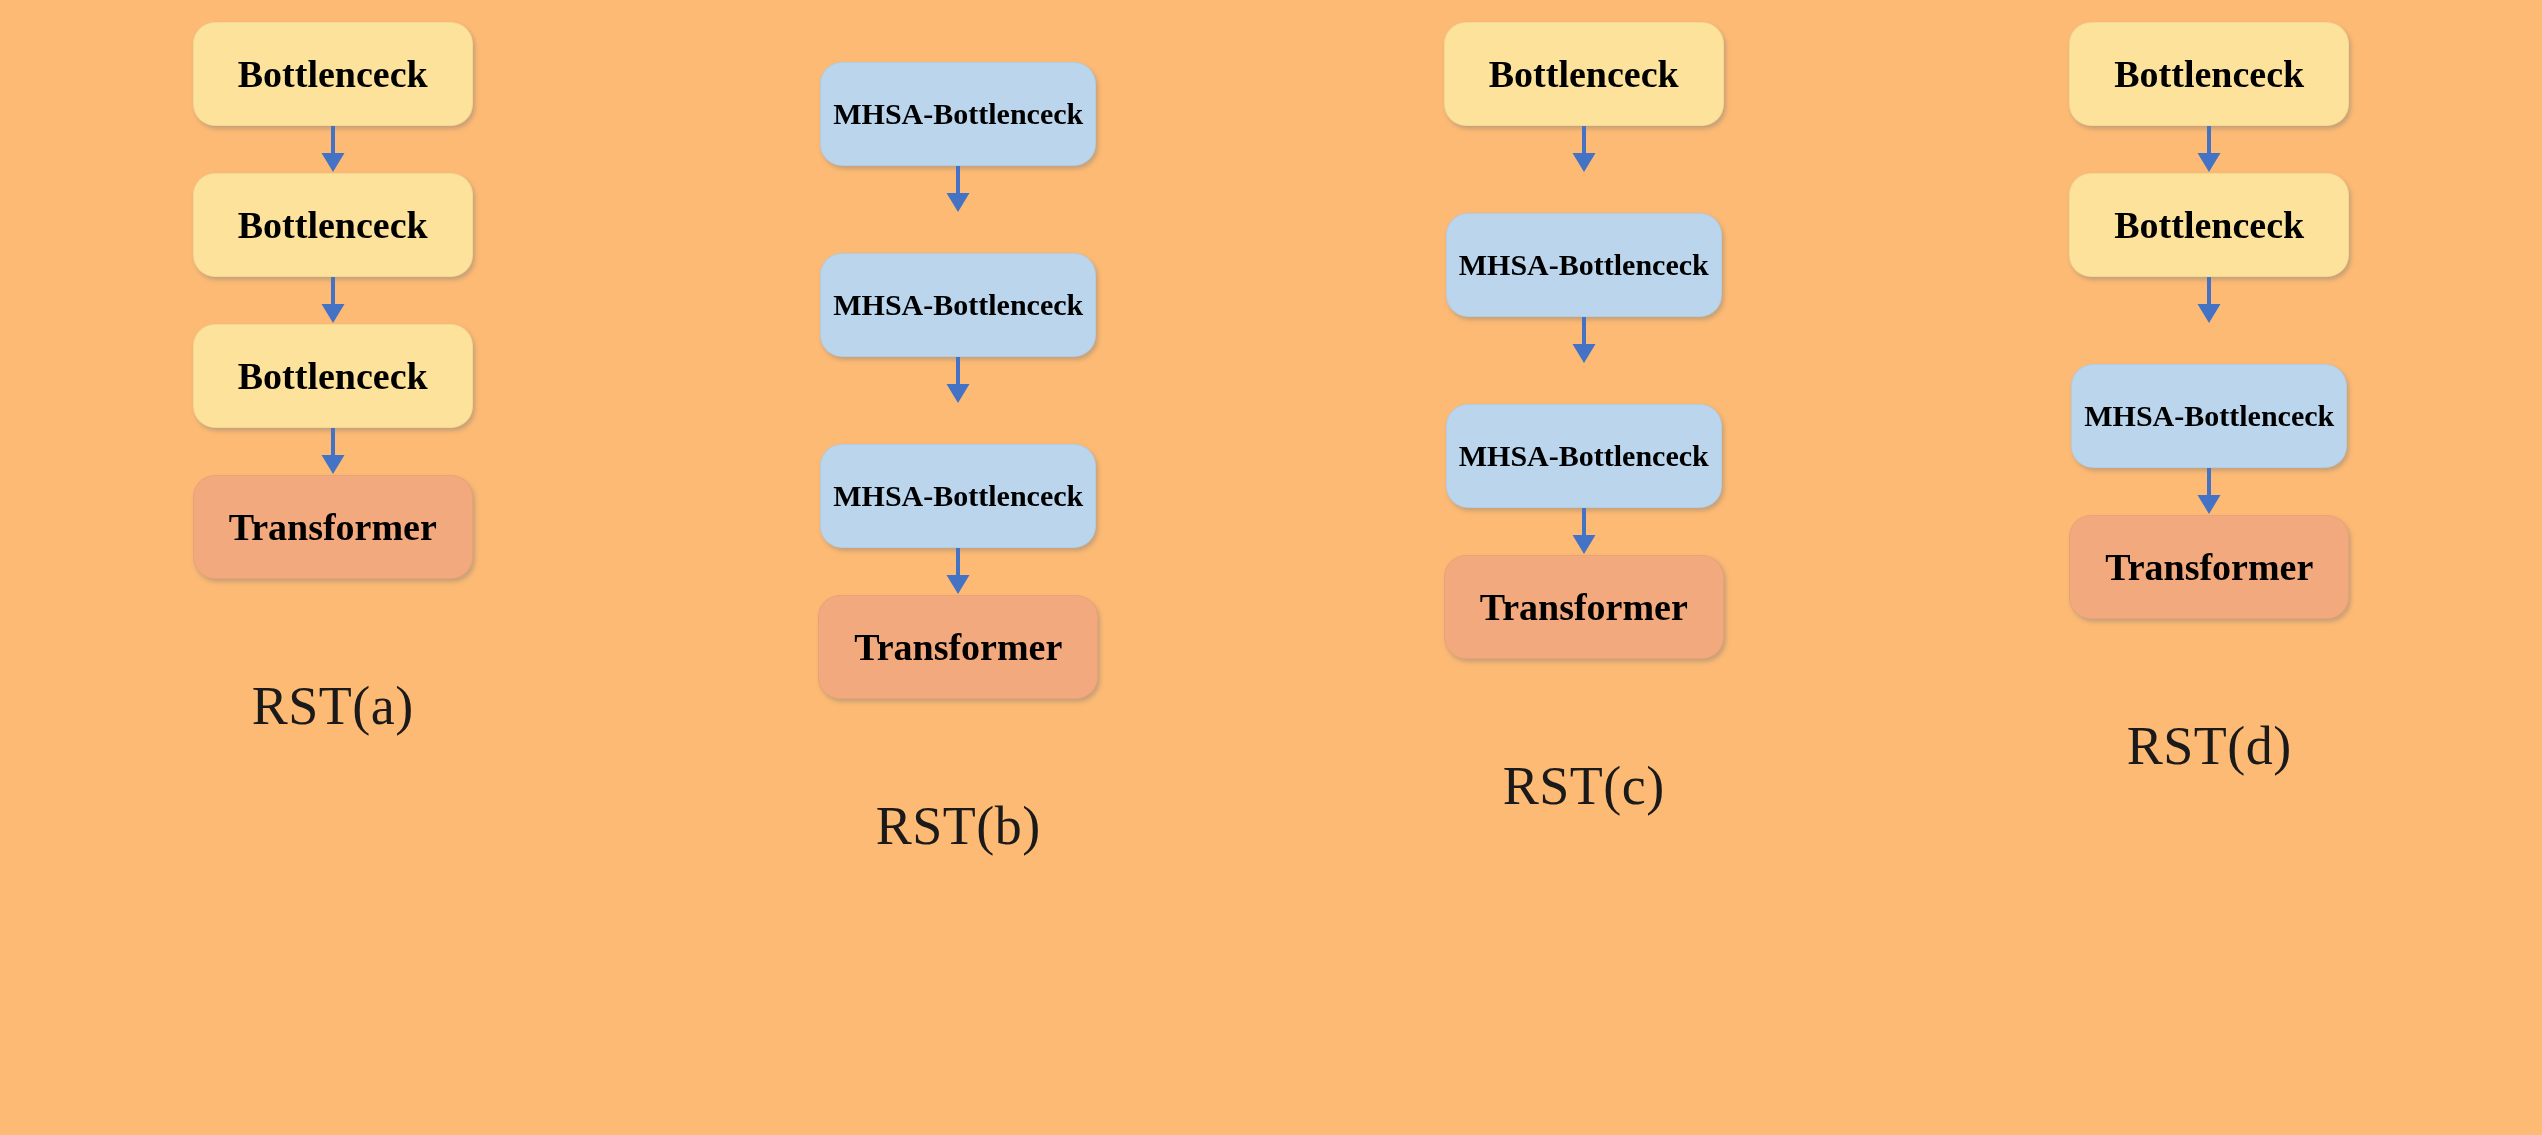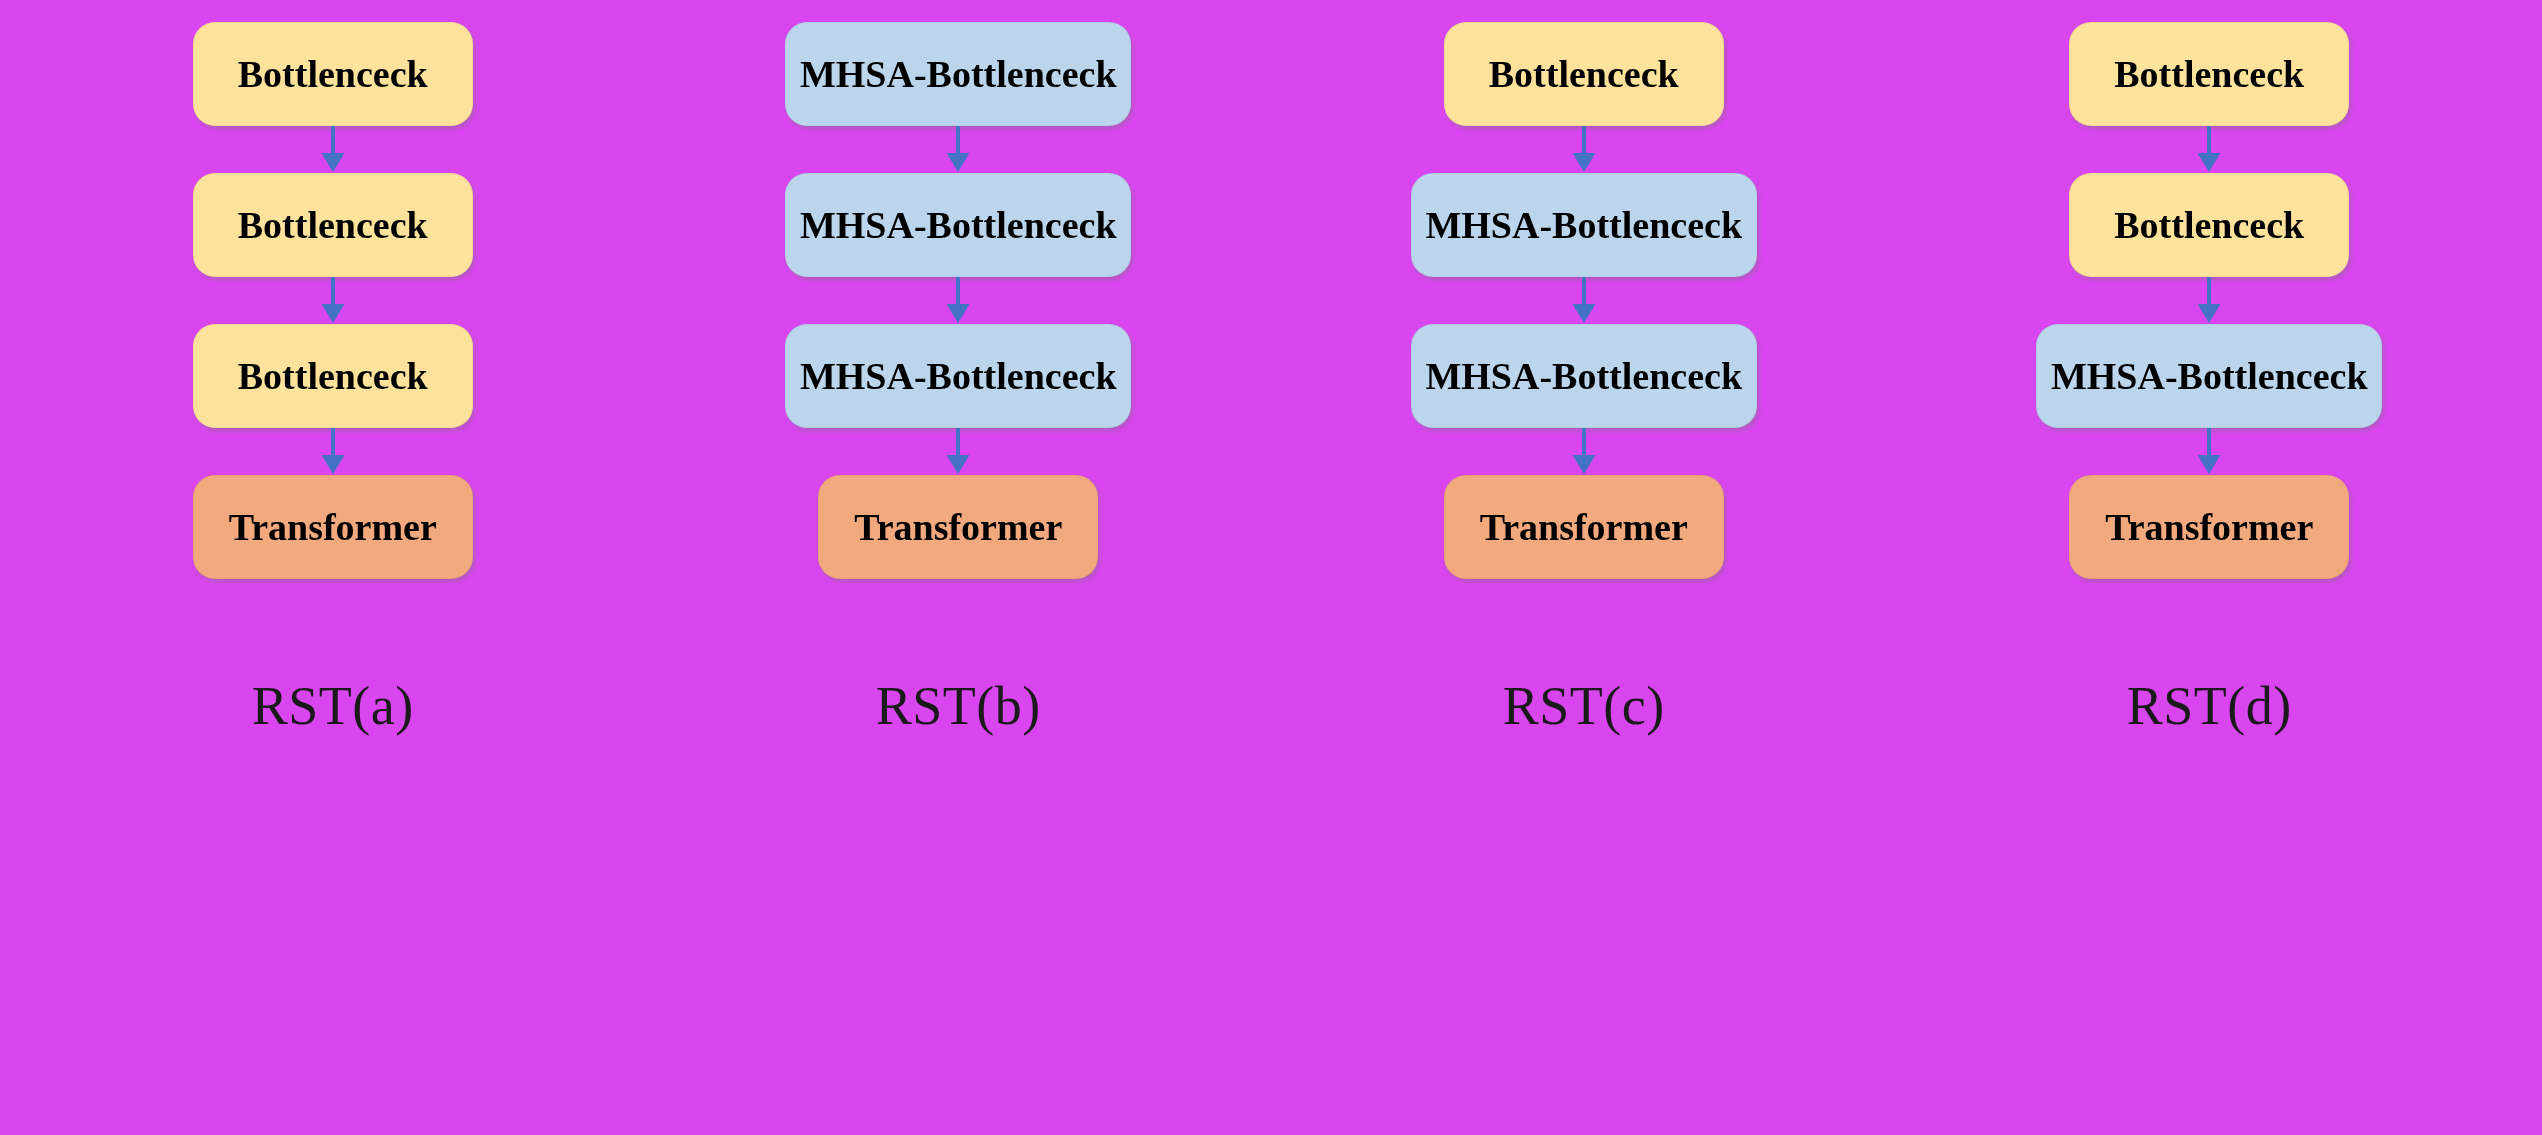--- a/index.html
+++ b/index.html
@@ -5,21 +5,21 @@
 <style>
   html, body {
     margin: 0;
     padding: 0;
     background: #ffffff;
   }
   #canvas {
     position: relative;
     width: 2542px;
     height: 1135px;
-    background: #d946ef;
+    background: #fdba74;
     font-family: "Liberation Serif", "DejaVu Serif", serif;
     overflow: hidden;
   }
 
   .columns {
     position: absolute;
     left: 0;
     top: 0;
     width: 2542px;
     height: 1135px;
@@ -59,23 +59,24 @@
     border: 1px solid rgba(0,0,0,0.04);
   }
 
   
   .node.short {
     width: 280px;
     height: 104px;
     font-size: 38px;
   }
   .node.wide {
-    width: 346px;
+    width: 276px;
     height: 104px;
-    font-size: 38px;
+    font-size: 30px;
+    margin-top: 40px;
   }
 
   
   .arrow {
     position: relative;
     width: 34px;
     height: 47px;
     display: block;
   }
   .arrow svg {

